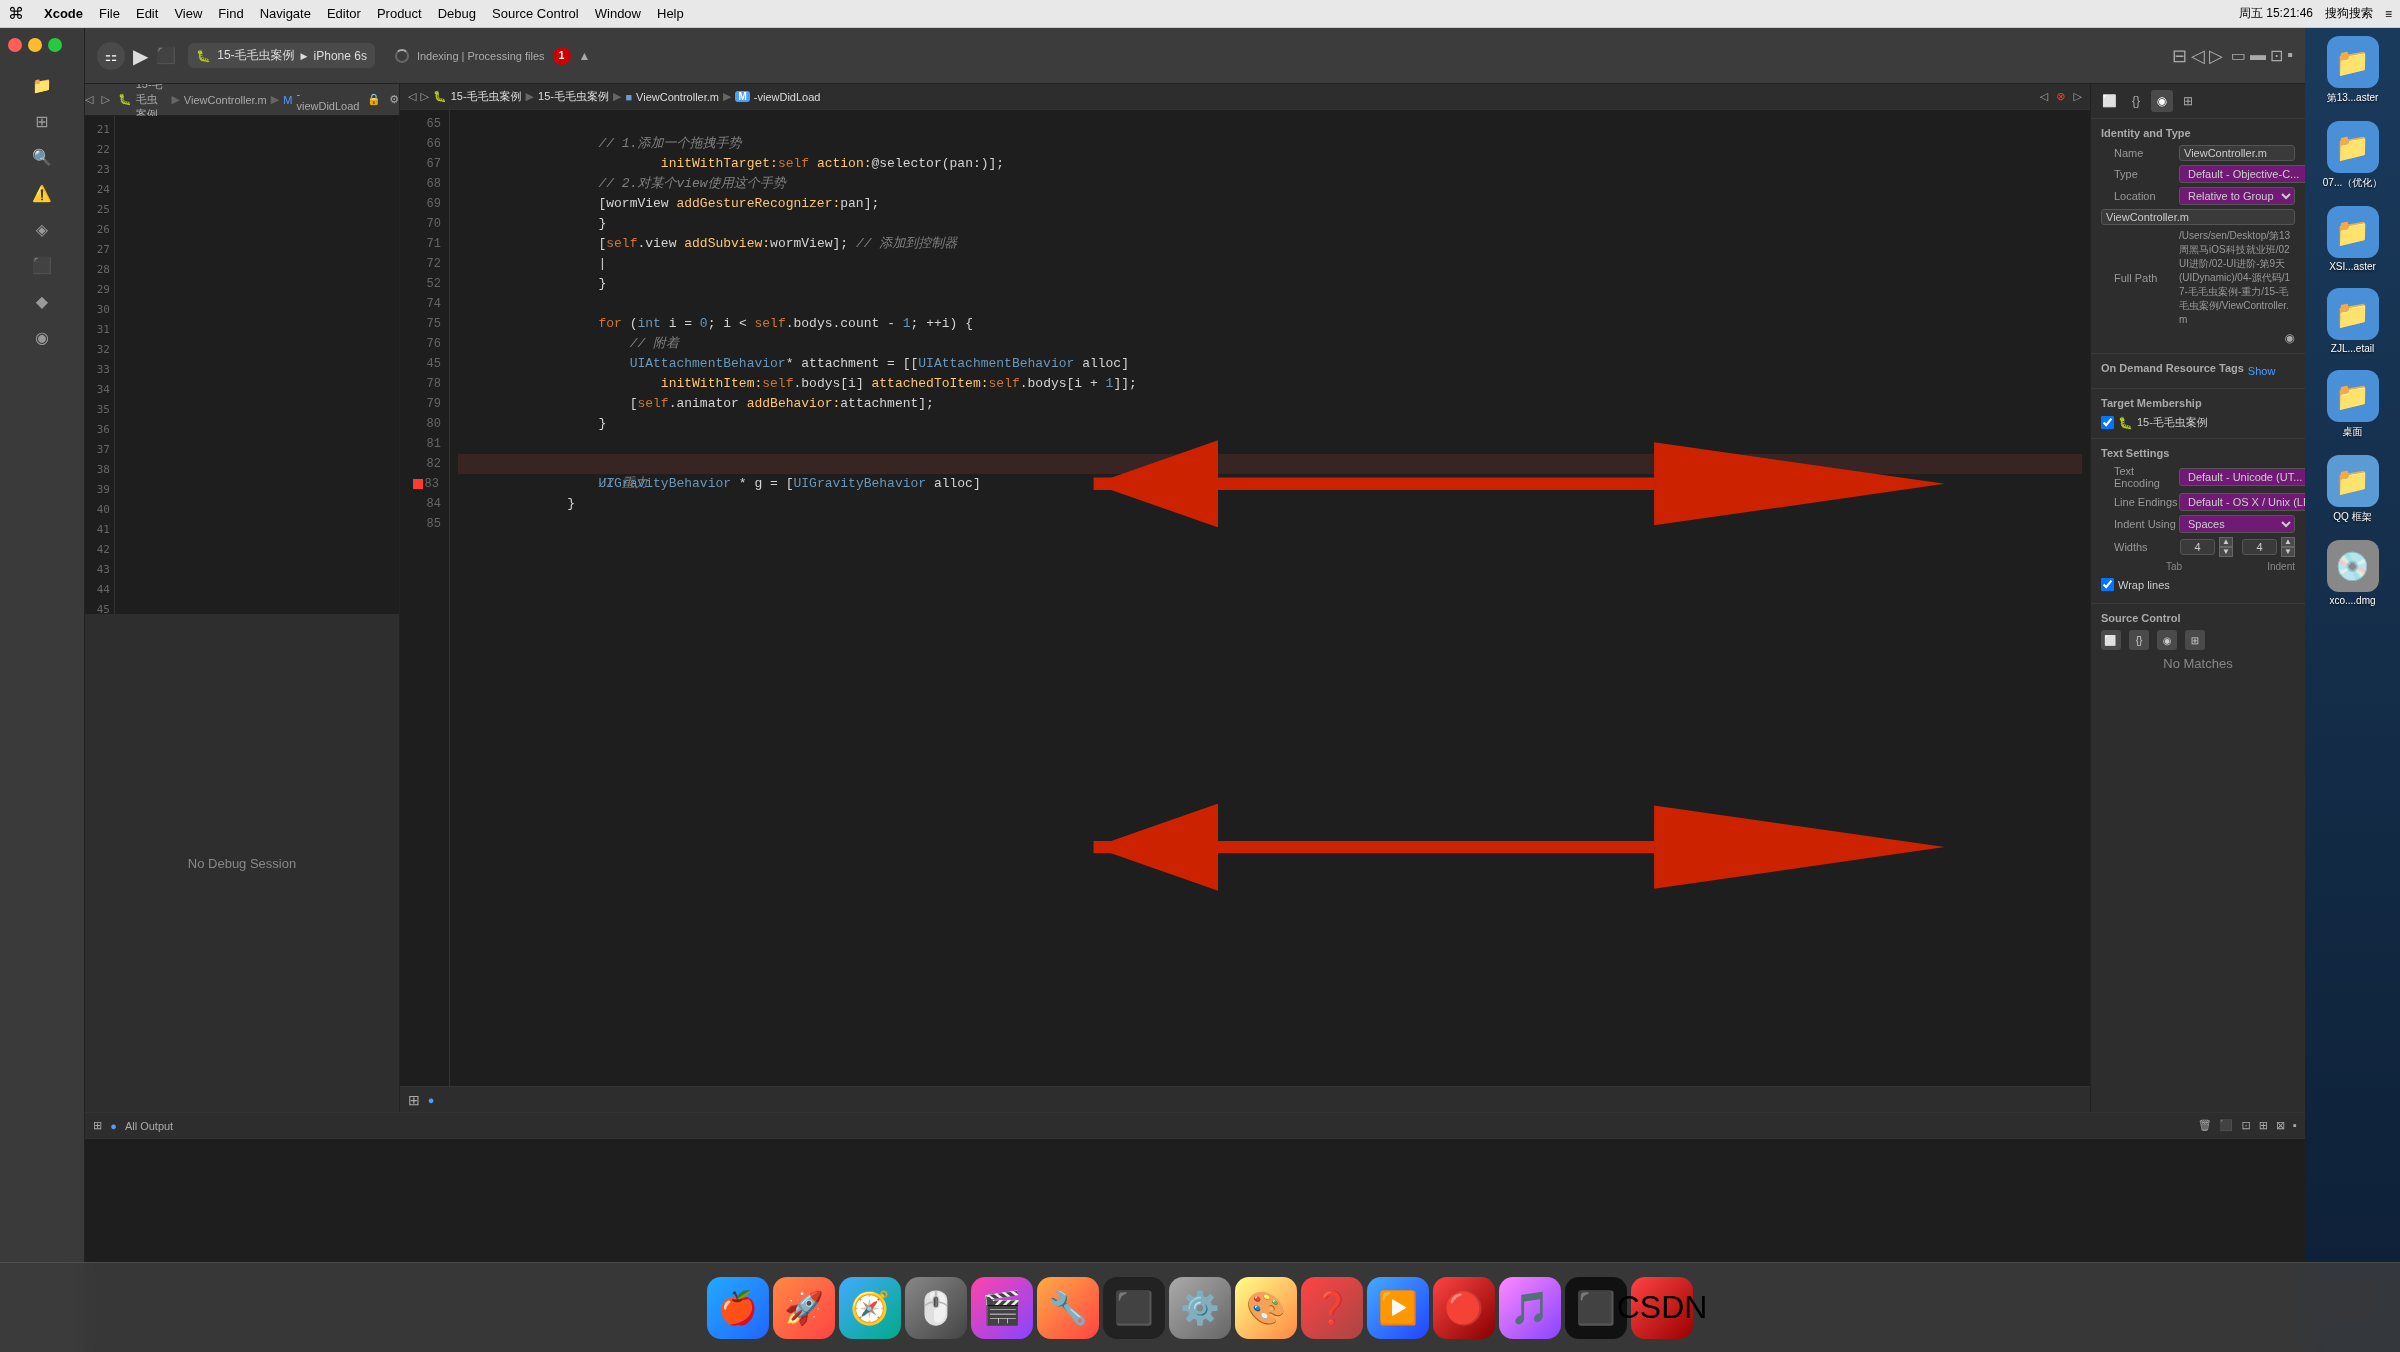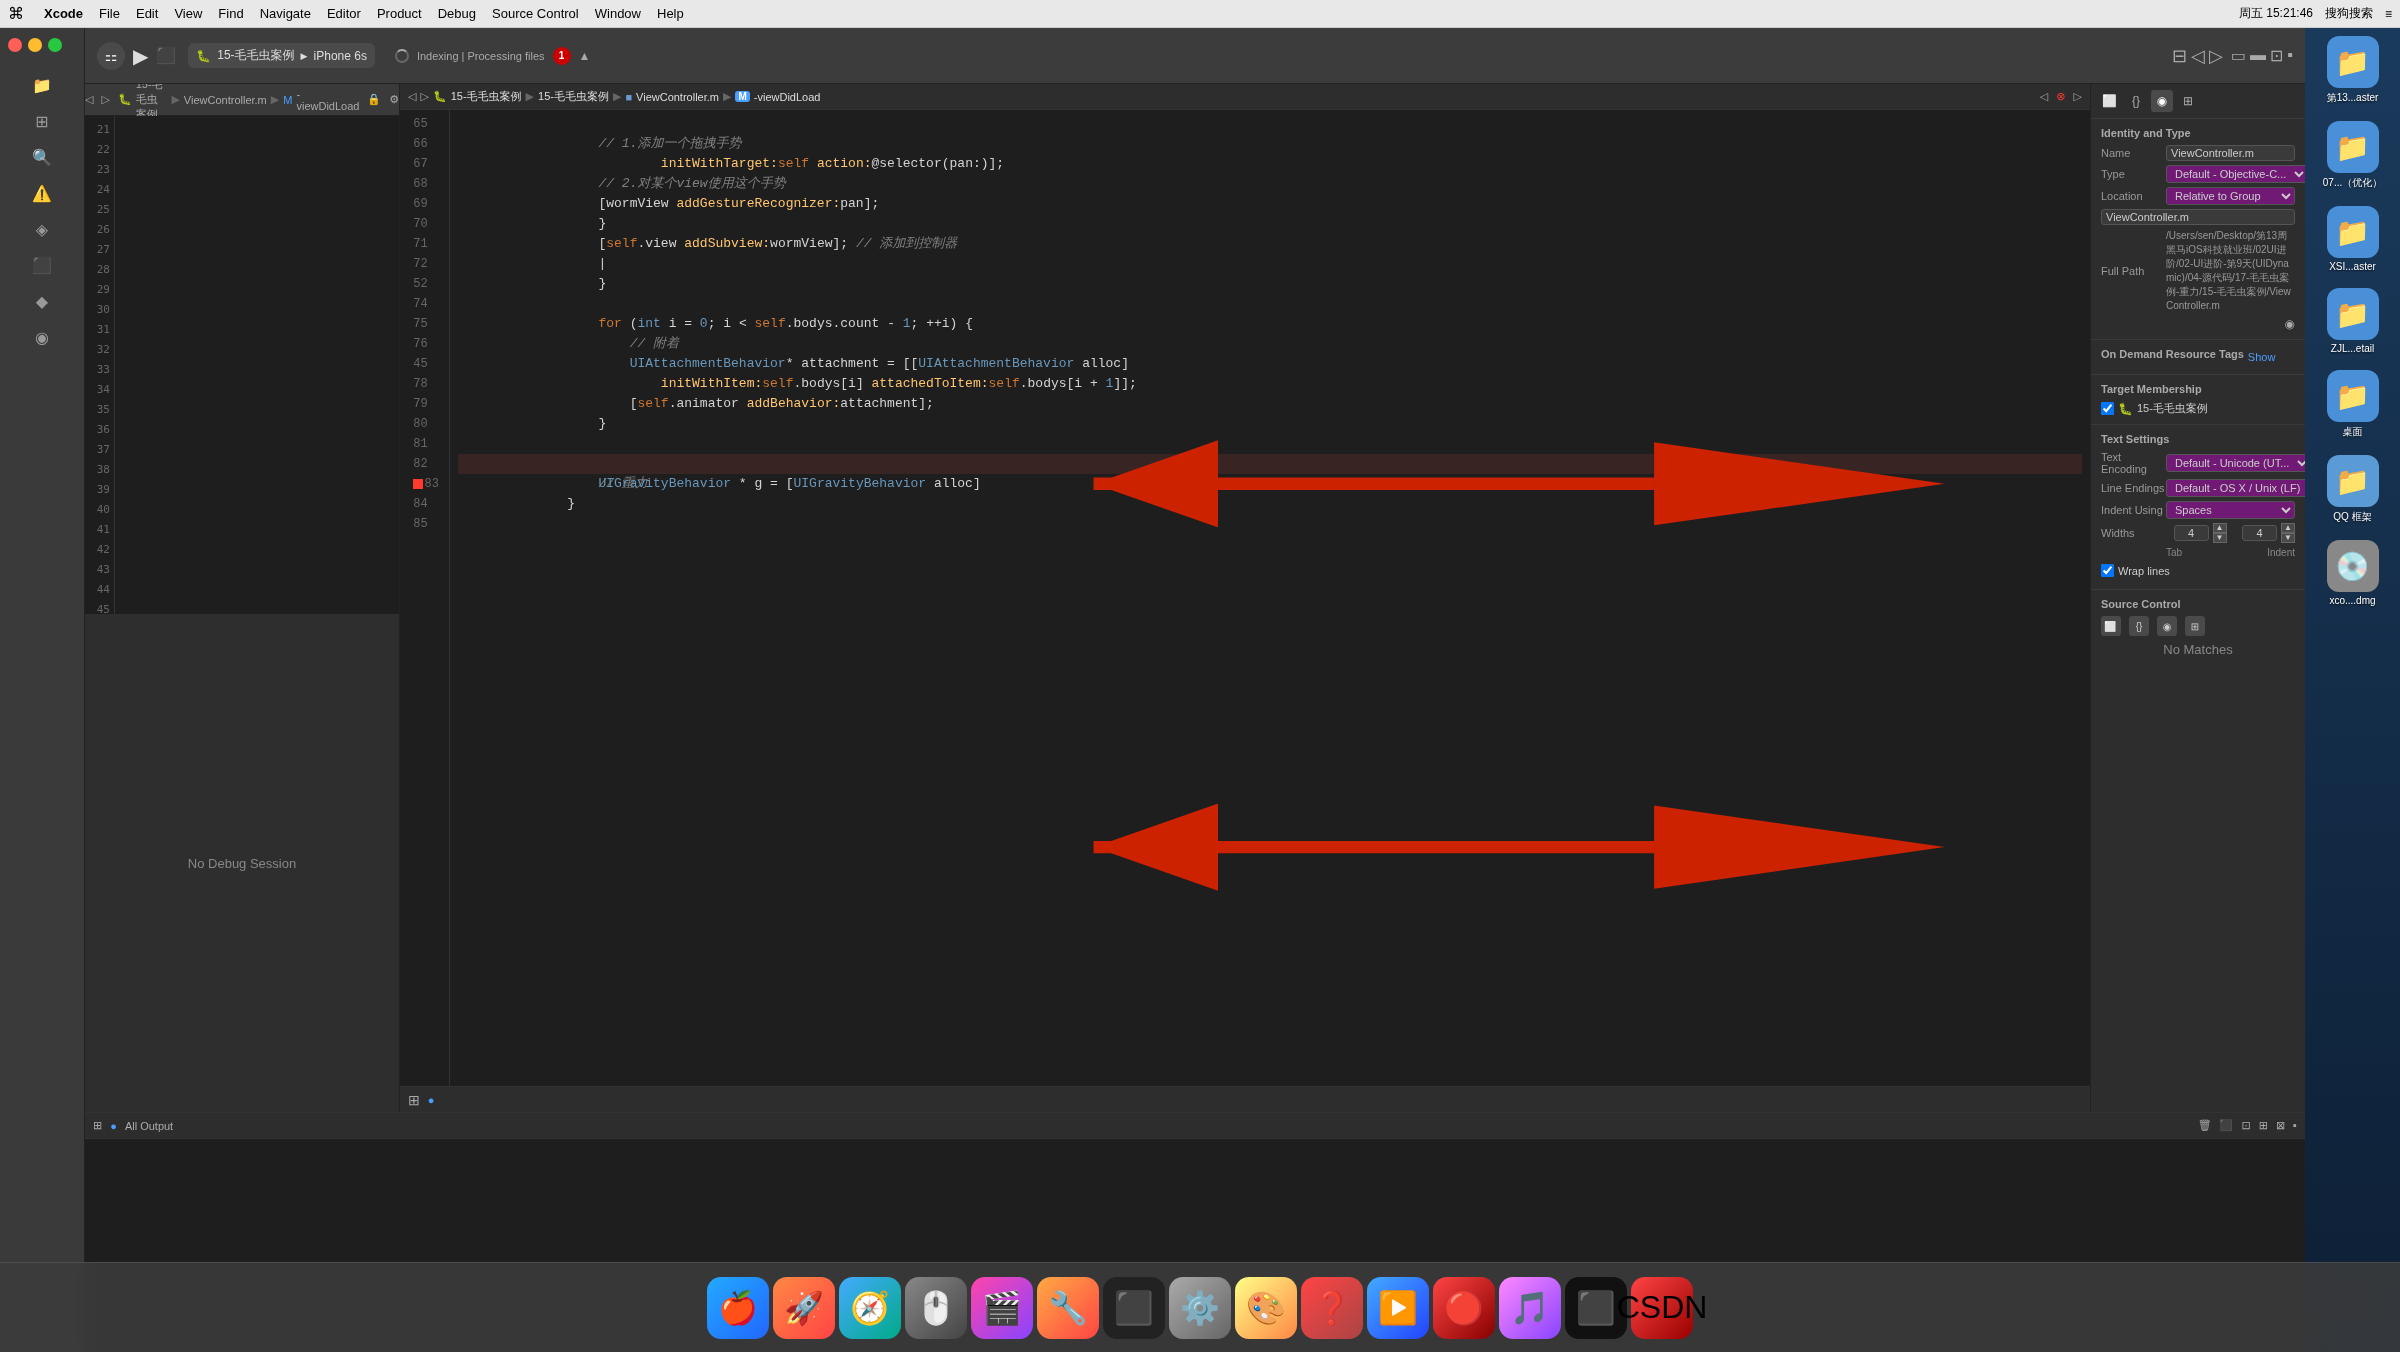--- a/index.html
+++ b/index.html
@@ -158,21 +158,21 @@
       font-family: "SF Mono", "Menlo", "Monaco", "Courier New", monospace;
       font-size: 13px;
       line-height: 20px;
       position: relative;
     }
 
     .line-numbers {
       width: 50px;
       background: #1e1e1e;
       color: #666;
-      text-align: center;
+      text-align: right;
       padding: 4px 8px 4px 0;
       user-select: none;
       font-size: 12px;
       line-height: 20px;
       border-right: 1px solid #333;
       overflow: hidden;
     }
     .line-numbers div { height: 20px; }
 
     .code-lines {
@@ -255,21 +255,21 @@
     }
 
     .prop-row {
       display: flex;
       justify-content: space-between;
       align-items: center;
       margin-bottom: 4px;
       font-size: 11px;
     }
 
-    .prop-label { color: #999; min-width: 65px; }
+    .prop-label { color: #999; min-width: 65px; margin-left: 13px; }
     .prop-value { color: #ccc; flex: 1; margin-left: 4px; }
 
     .prop-value-input {
       background: #3a3a3a;
       border: 1px solid #555;
       border-radius: 3px;
       color: #ccc;
       font-size: 11px;
       padding: 1px 4px;
       width: 100%;

